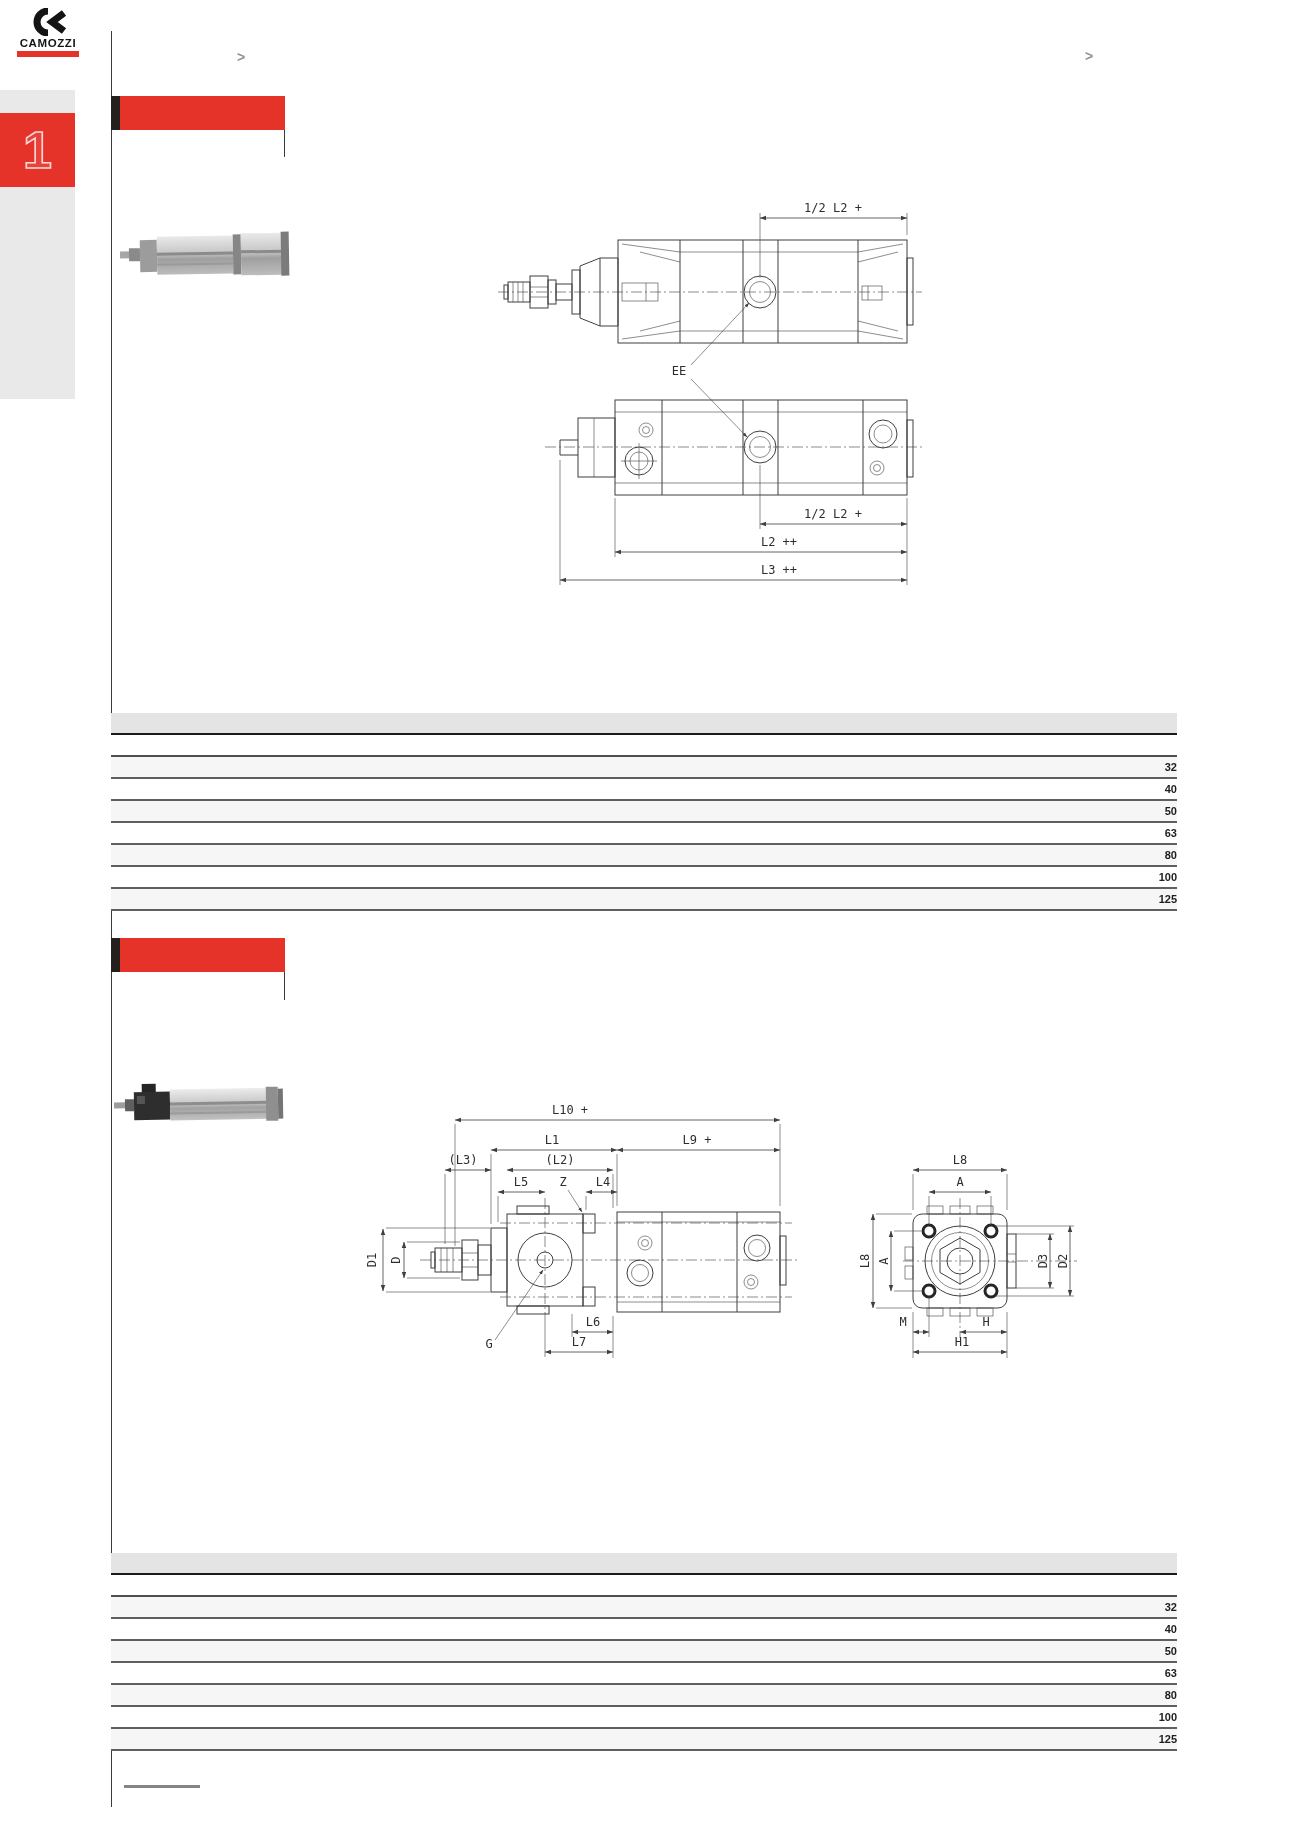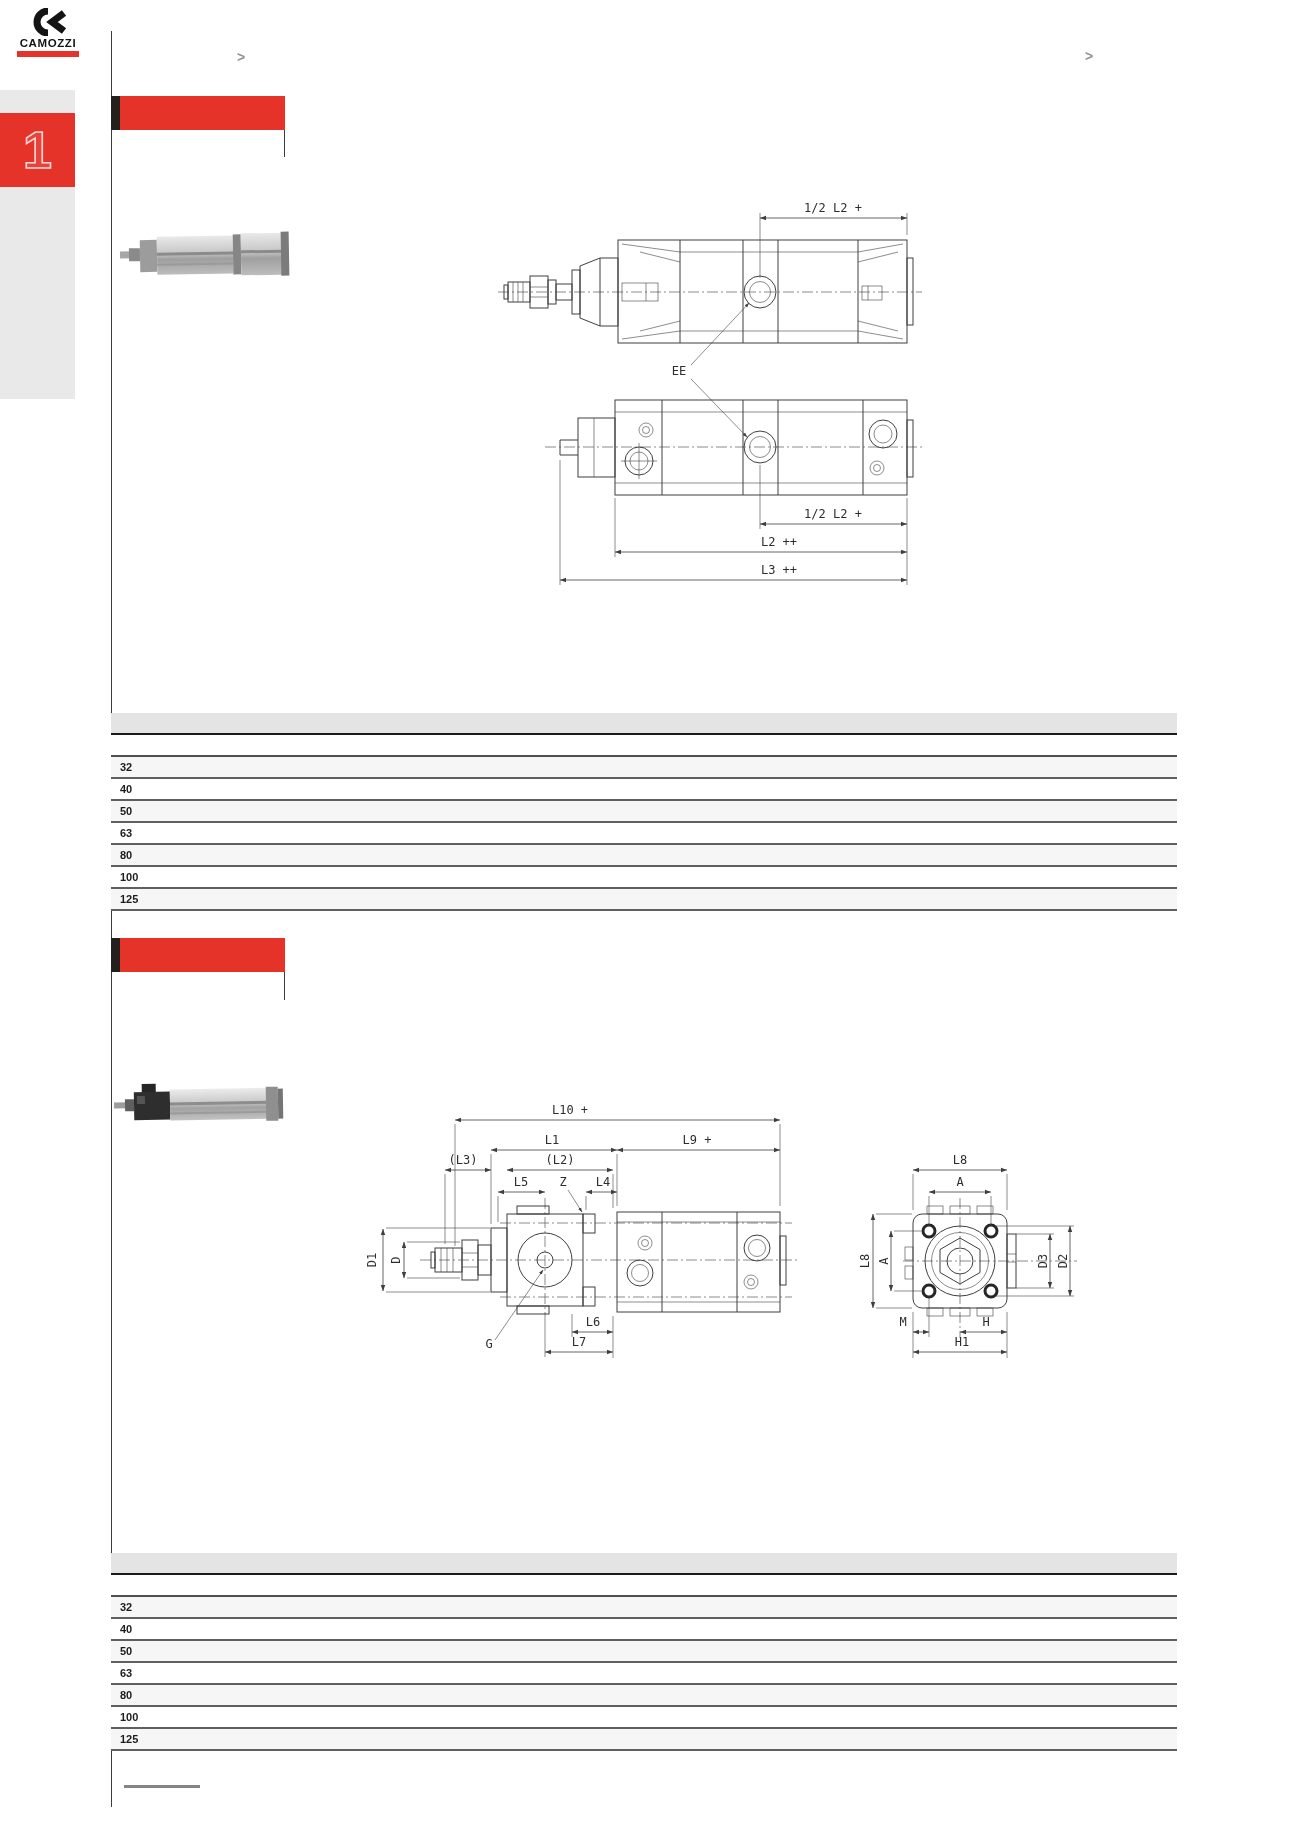--- a/index.html
+++ b/index.html
@@ -28,21 +28,21 @@
   
   .sec-bar{width:174px;height:34px;background:#e5332a;display:flex;}
   .sec-bar .notch{width:9px;height:34px;background:#23201e;}
   .bar-tail{width:1px;background:#3c3c3c;}
 
   
   .dim-table{position:absolute;width:1066px;}
   .t-band{height:20px;background:#e4e4e4;border-bottom:2px solid #1a1a1a;}
   .t-sub{height:20px;background:#ffffff;border-bottom:2px solid #4f4f4f;}
   .trow{height:20px;border-bottom:2px solid #5f5f5f;font-weight:bold;font-size:11px;
-        color:#1d1d1d;padding-left:9px;line-height:20px;background:#fff;}
+        color:#1d1d1d;padding-left:9px;line-height:20px;background:#fff;text-align:right;}
   .trow.alt{background:#f6f6f6;}
 
   
   .ln{stroke:#3f3f3f;stroke-width:1;fill:none;}
   .tn{stroke:#3f3f3f;stroke-width:.6;fill:none;}
   .cl{stroke:#5a5a5a;stroke-width:.7;fill:none;stroke-dasharray:11 3 2 3;}
   .dim{stroke:#3f3f3f;stroke-width:.8;fill:none;}
   .ext{stroke:#3f3f3f;stroke-width:.6;fill:none;}
   .ring{stroke:#262626;stroke-width:3;fill:none;}
   text.dl{font-family:"DejaVu Sans Mono",monospace;font-size:12px;fill:#2d2d2d;}

